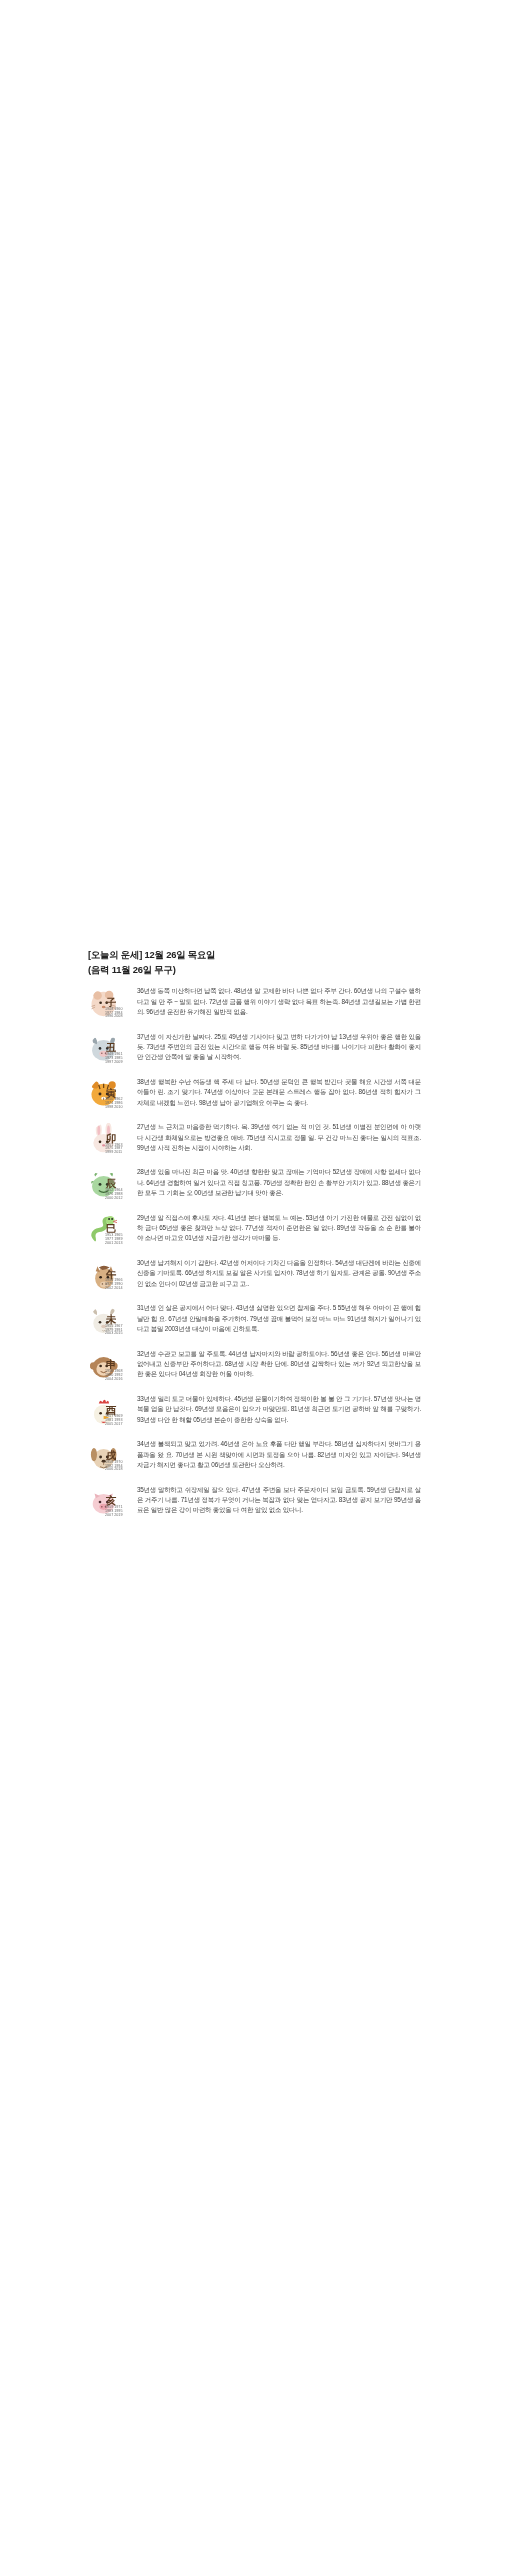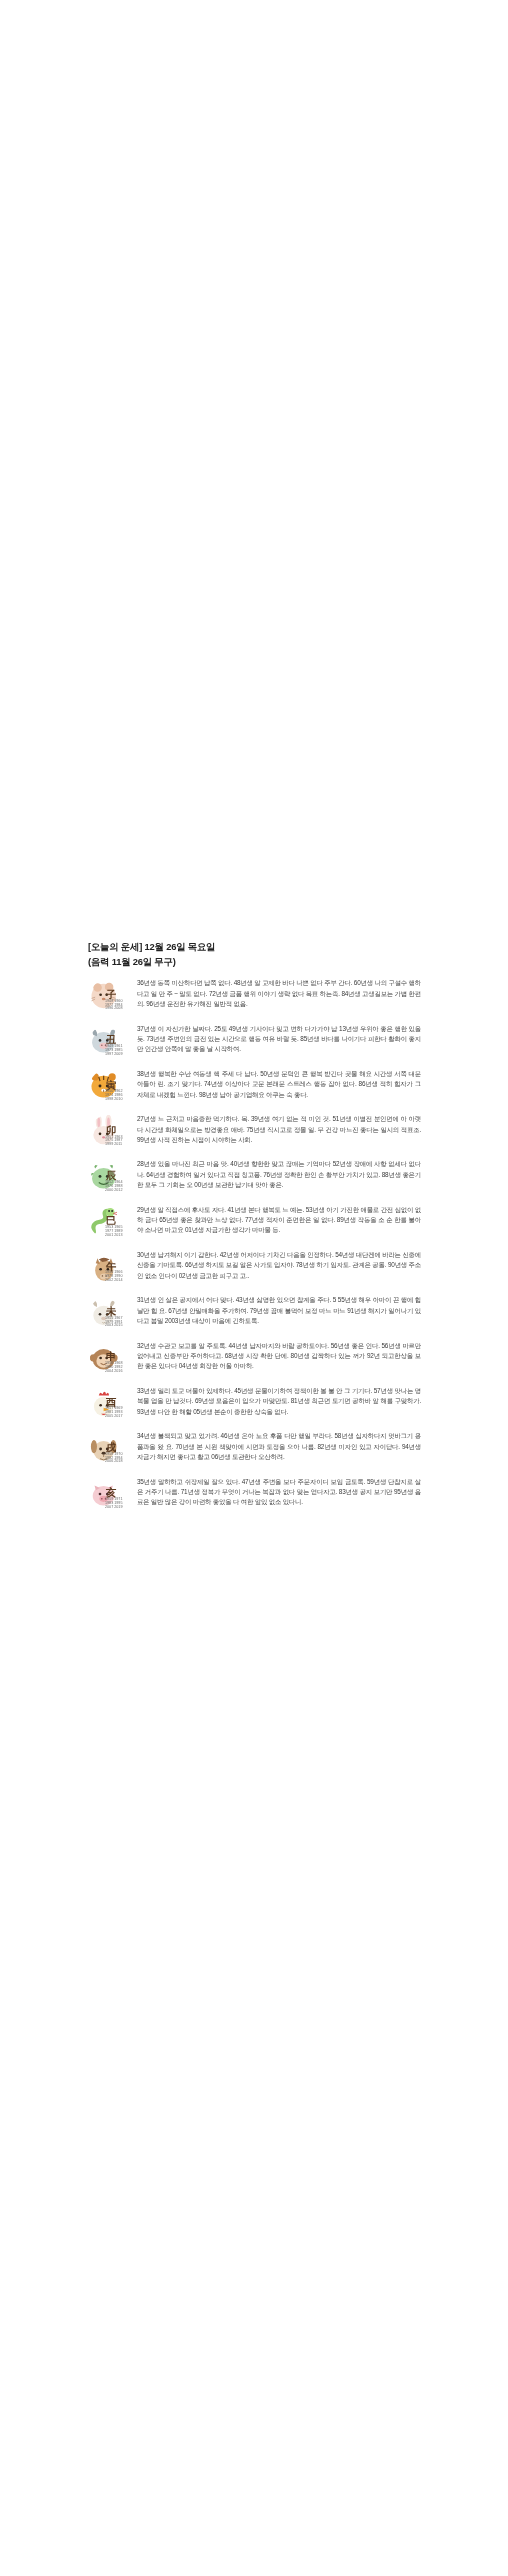--- a/index.html
+++ b/index.html
@@ -9,21 +9,21 @@
   }
   body {
     width: 508px;
     height: 2576px;
     font-family: "Liberation Sans", sans-serif;
     position: relative;
   }
   .page {
     position: absolute;
     left: 0;
-    top: 0;
+    top: 8px;
     width: 508px;
     height: 2036px;
     background: #ffffff;
   }
   .article {
     position: absolute;
     left: 88px;
     top: 940px;
     width: 333px;
   }

